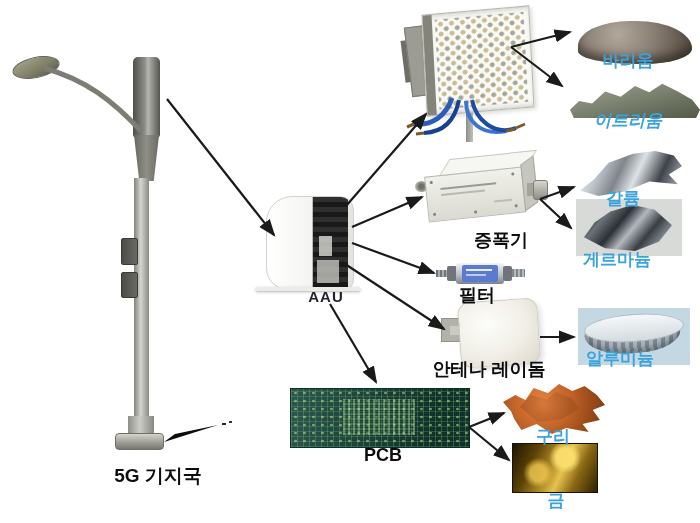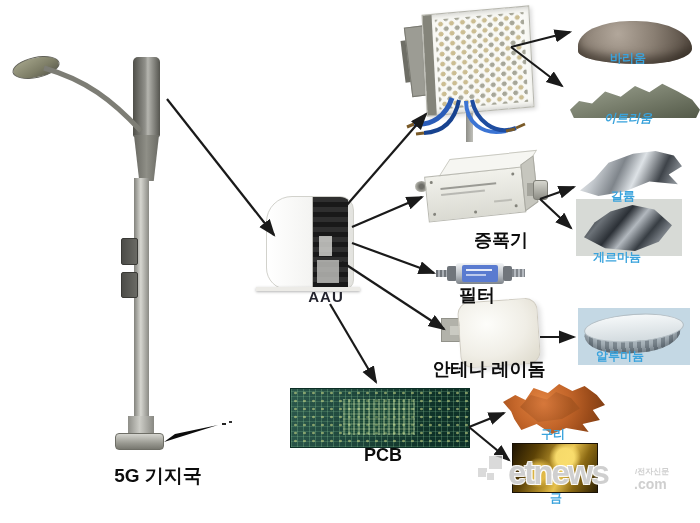--- a/index.html
+++ b/index.html
@@ -3,21 +3,21 @@
 <meta charset="utf-8">
 <style>
   html,body{margin:0;padding:0;background:#fff;}
   .stage{position:relative;width:700px;height:523px;background:#ffffff;overflow:hidden;
          font-family:"Liberation Sans","DejaVu Sans",sans-serif;}
   .abs{position:absolute;}
   
   .lbl{position:absolute;z-index:6;text-align:center;font-weight:700;color:#0d0d0d;
        font-size:18px;letter-spacing:0px;line-height:1.1;}
   .mat{position:absolute;z-index:6;text-align:center;font-weight:700;color:#3aa3dc;
-       font-size:12px;line-height:1.1;}
+       font-size:17px;line-height:1.1;}
   
   .lamp-head{left:12px;top:57px;width:46px;height:19px;border-radius:50%;
     background:linear-gradient(160deg,#a8a88e,#7d7d66 60%,#55554a);
     transform:rotate(-12deg);border:1px solid #62625a;z-index:3;}
   .top-cyl{left:133px;top:57px;width:27px;height:80px;border-radius:5px 5px 2px 2px;
     background:linear-gradient(90deg,#4f4f49,#90908a 45%,#b5b5af 55%,#55554f);z-index:3;}
   .collar{left:130px;top:135px;width:33px;height:46px;
     clip-path:polygon(12% 0,88% 0,72% 100%,28% 100%);
     background:linear-gradient(90deg,#5c5c56,#8f8f87 50%,#5f5f59);z-index:3;}
   .pole{left:134px;top:178px;width:15px;height:245px;
@@ -276,24 +276,14 @@
   </div>
   <div class="mat" style="left:572px;top:350px;width:96px;">알루미늄</div>
 
   <div class="abs copper"></div>
   <div class="abs copper2"></div>
   <div class="mat" style="left:523px;top:428px;width:60px;">구리</div>
 
   <div class="abs gold"></div>
   <div class="mat" style="left:531px;top:492px;width:50px;">금</div>
 
-  <div class="abs wm">
-    <div class="wm-icon">
-      <span style="left:0;top:12px;width:9px;height:9px;"></span>
-      <span style="left:11px;top:0;width:13px;height:13px;"></span>
-      <span style="left:9px;top:17px;width:7px;height:7px;"></span>
-    </div>
-    <div class="wm-brand">etnews</div>
-    <div class="wm-tag">/전자신문</div>
-    <div class="wm-dom">.com</div>
-  </div>
 
 </div>
 
 </body></html>

